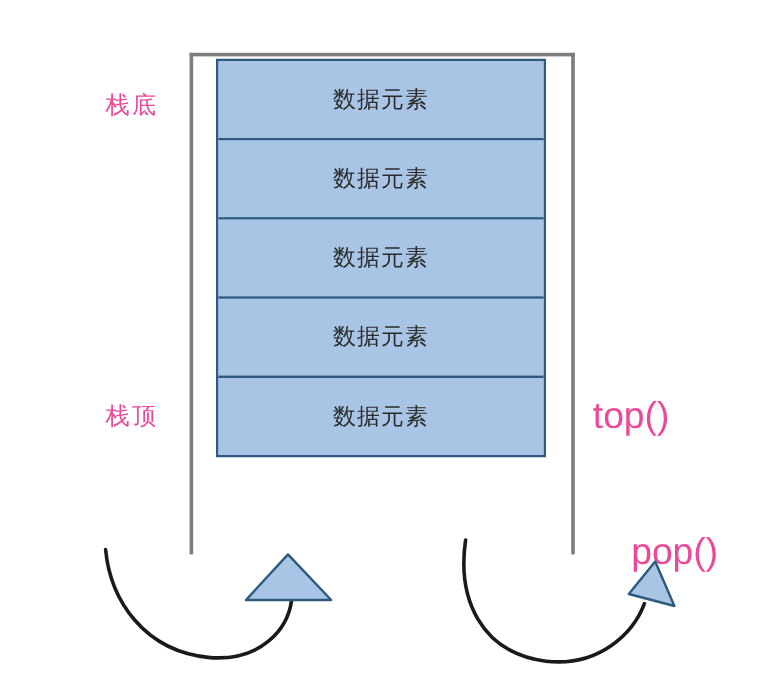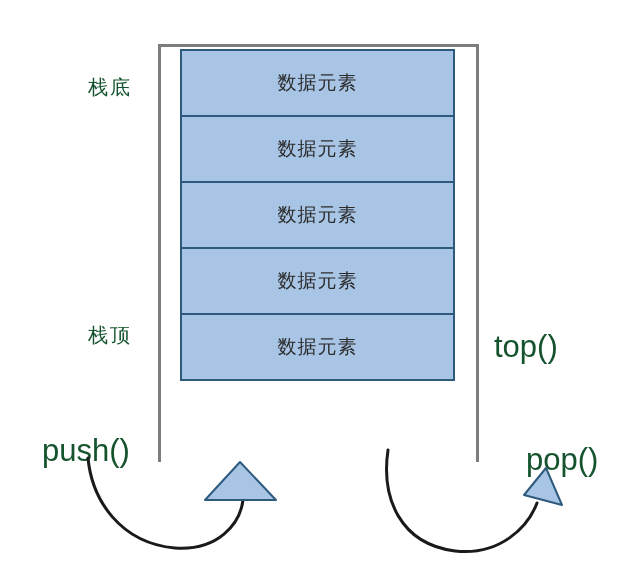--- a/index.html
+++ b/index.html
@@ -64,32 +64,32 @@
     color: #2b2b2b;
     font-size: 19px;
     letter-spacing: 1px;
   }
   .cell:last-child {
     border-bottom: none;
   }
   
   .label {
     position: absolute;
-    color: #14532d;
+    color: #ec4899;
     white-space: nowrap;
   }
   .label-cn {
     font-size: 20px;
     letter-spacing: 2px;
   }
   .label-fn {
     font-size: 31px;
   }
   .lbl-bottom { left: 88px;  top: 74px;  }
-  .lbl-top    { left: 88px;  top: 322px; }
+  .lbl-top    { left: 88px;  top: 333px; }
   .lbl-topfn  { left: 494px; top: 329px; }
   .lbl-push   { left: 42px;  top: 433px; }
   .lbl-pop    { left: 526px; top: 442px; }
   
   #arrows {
     position: absolute;
     left: 0;
     top: 0;
     width: 642px;
     height: 570px;
@@ -118,21 +118,20 @@
       <span>数据元素</span>
     </div>
     <div class="cell">
       <span>数据元素</span>
     </div>
   </div>
 
   <div class="label label-cn lbl-bottom">栈底</div>
   <div class="label label-cn lbl-top">栈顶</div>
   <div class="label label-fn lbl-topfn">top()</div>
-  <div class="label label-fn lbl-push">push()</div>
   <div class="label label-fn lbl-pop">pop()</div>
 
   <svg id="arrows" viewBox="0 0 642 570">
 
     <path d="M 88 458 C 92 500, 120 543, 175 548 C 218 551, 240 524, 243 500" fill="none" stroke="#1a1a1a" stroke-width="3" stroke-linecap="round"></path>
     <polygon points="240,462 276,500 205,500" fill="#a8c5e5" stroke="#2e5a7d" stroke-width="2" stroke-linejoin="round"></polygon>
 
     <path d="M 388 450 C 381 498, 400 544, 455 551 C 500 556, 528 527, 537 503" fill="none" stroke="#1a1a1a" stroke-width="3" stroke-linecap="round"></path>
     <polygon points="546,468 562,505 524,495" fill="#a8c5e5" stroke="#2e5a7d" stroke-width="2" stroke-linejoin="round"></polygon>
   </svg>

